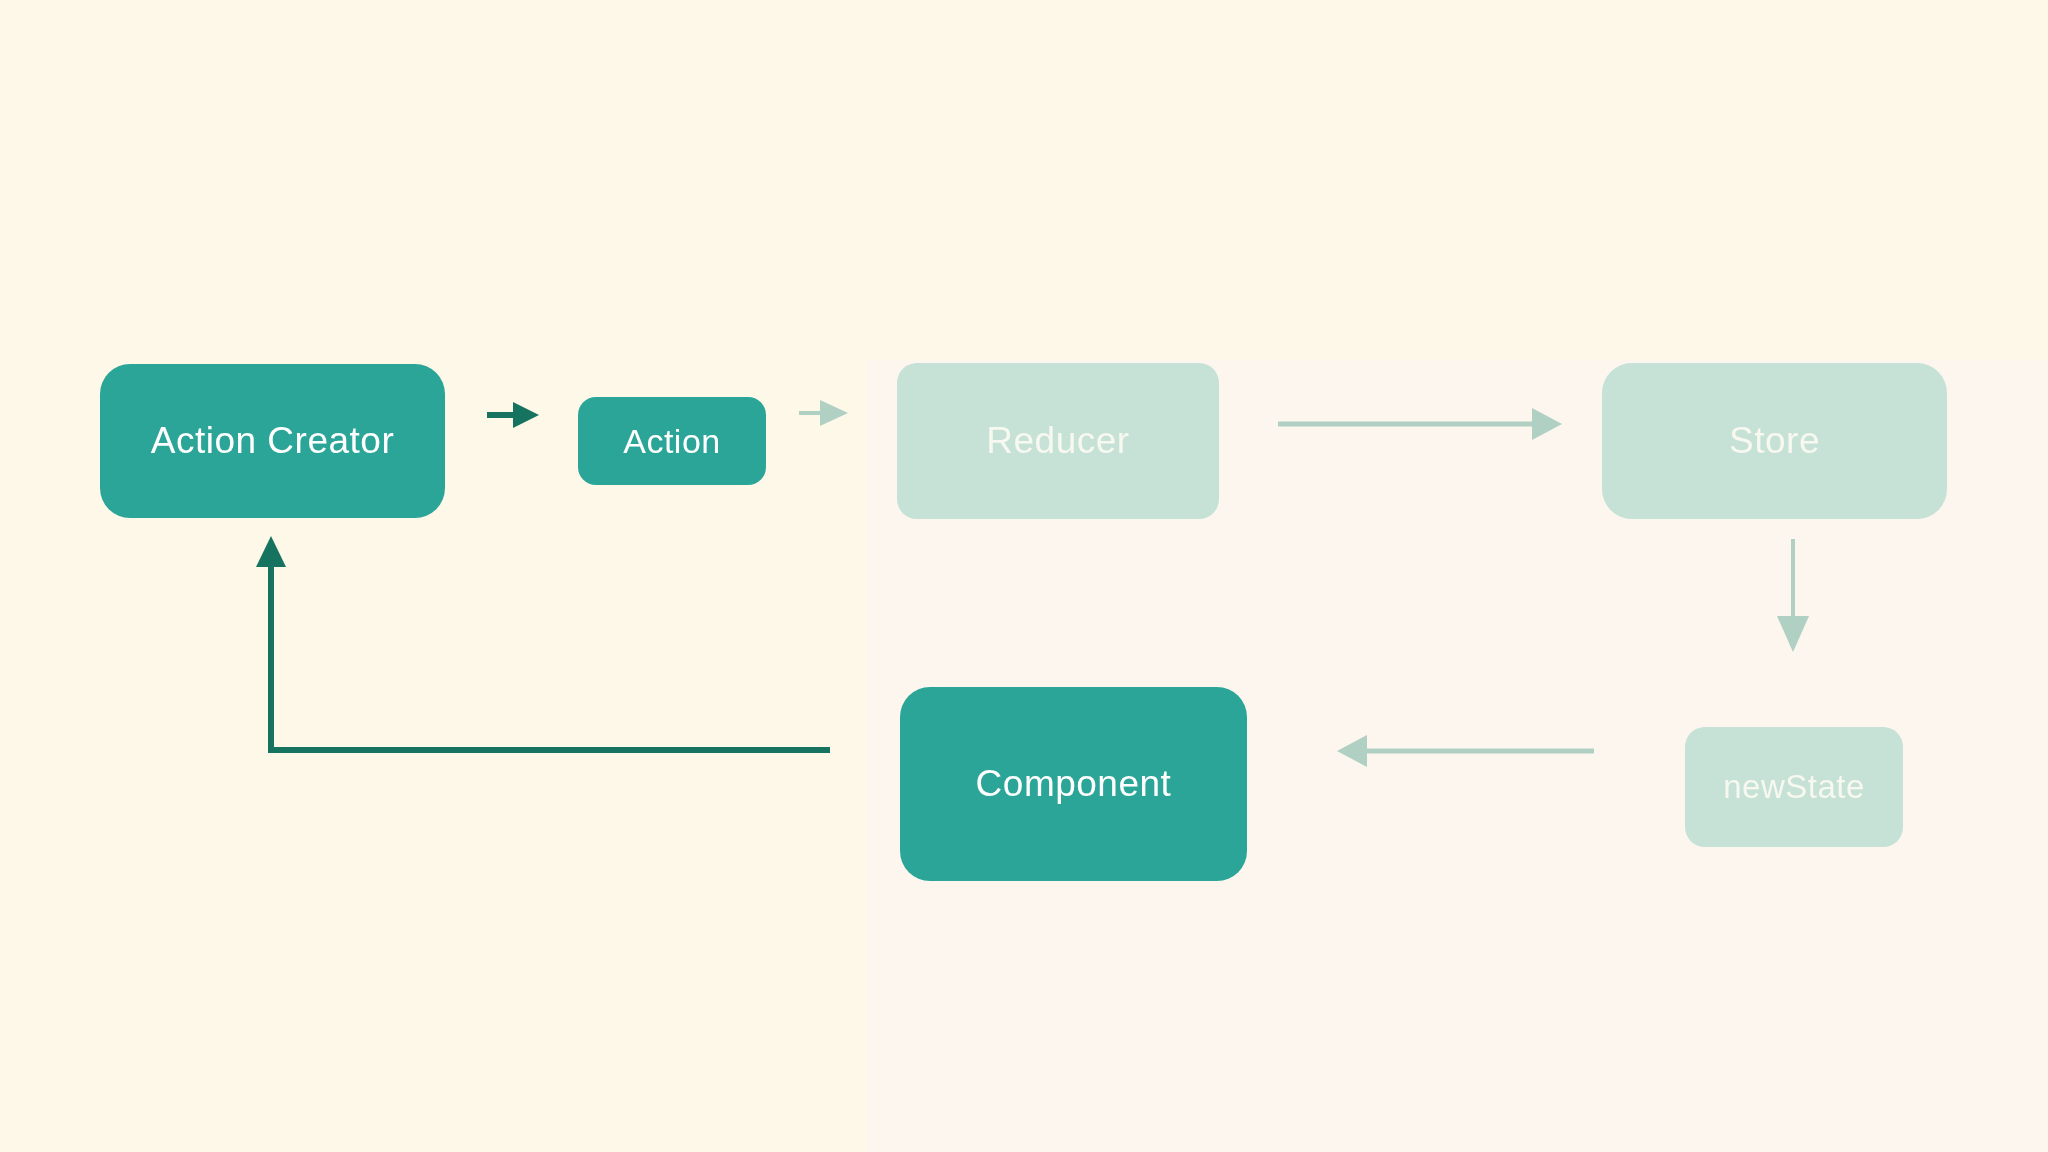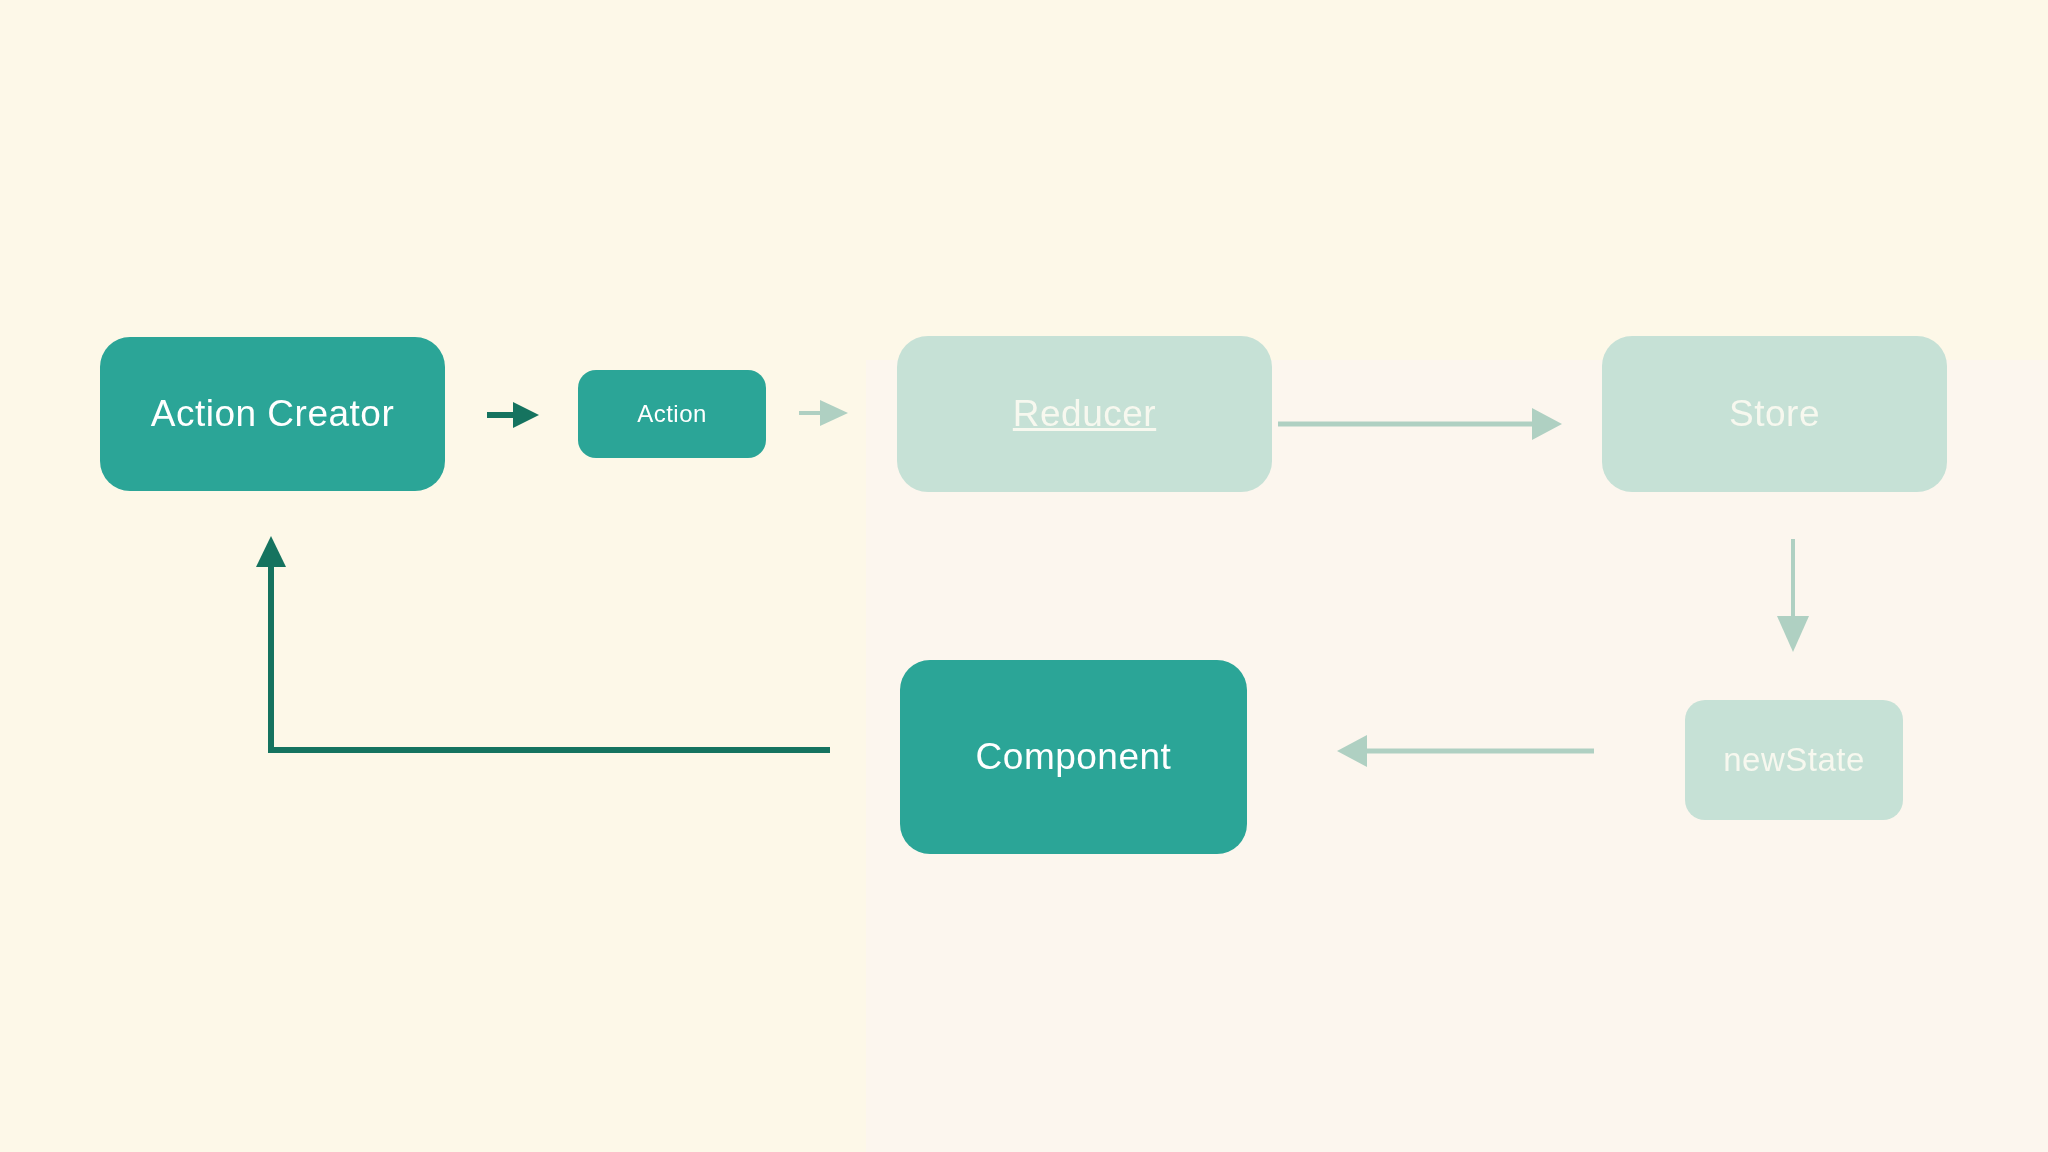--- a/index.html
+++ b/index.html
@@ -38,20 +38,21 @@
   }
   .edge-dark line,.edge-dark polyline{stroke:var(--arrow_dark);}
   .edge-dark polygon{fill:var(--arrow_dark);}
   .edge-light line,.edge-light polyline{stroke:var(--arrow_light);}
   .edge-light polygon{fill:var(--arrow_light);}
   .node{
     position:absolute;
     display:flex;align-items:center;justify-content:center;
     text-align:center;
     letter-spacing:0.5px;
+    margin-top:27px;
   }
   .node.teal{background:var(--node_teal);color:var(--text_on_teal);}
   .node.mint{background:var(--node_mint);color:var(--text_on_mint);}
 </style>
 </head>
 <body>
 
 <div class="canvas">
 
   <div class="bg-panel"></div>
@@ -86,25 +87,25 @@
     <g class="edge-dark">
       <polyline points="830,750 271,750 271,565" fill="none" stroke-width="6"></polyline>
       <polygon points="256,567 286,567 271,536"></polygon>
     </g>
   </svg>
 
   <div class="node teal" style="left:100px;top:337px;width:345px;height:154px;border-radius:30px;font-size:37px;">
     <span>Action Creator</span>
   </div>
 
-  <div class="node teal" style="left:578px;top:370px;width:188px;height:88px;border-radius:18px;font-size:24px;">
+  <div class="node teal" style="left:578px;top:370px;width:188px;height:88px;border-radius:18px;font-size:34px;">
     <span>Action</span>
   </div>
 
-  <div class="node mint" style="left:897px;top:336px;width:375px;height:156px;border-radius:31px;font-size:37px;text-decoration:underline;">
+  <div class="node mint" style="left:897px;top:336px;width:322px;height:156px;border-radius:20px;font-size:37px;">
     <span>Reducer</span>
   </div>
 
   <div class="node mint" style="left:1602px;top:336px;width:345px;height:156px;border-radius:30px;font-size:37px;">
     <span>Store</span>
   </div>
 
   <div class="node mint" style="left:1685px;top:700px;width:218px;height:120px;border-radius:20px;font-size:33px;">
     <span>newState</span>
   </div>

